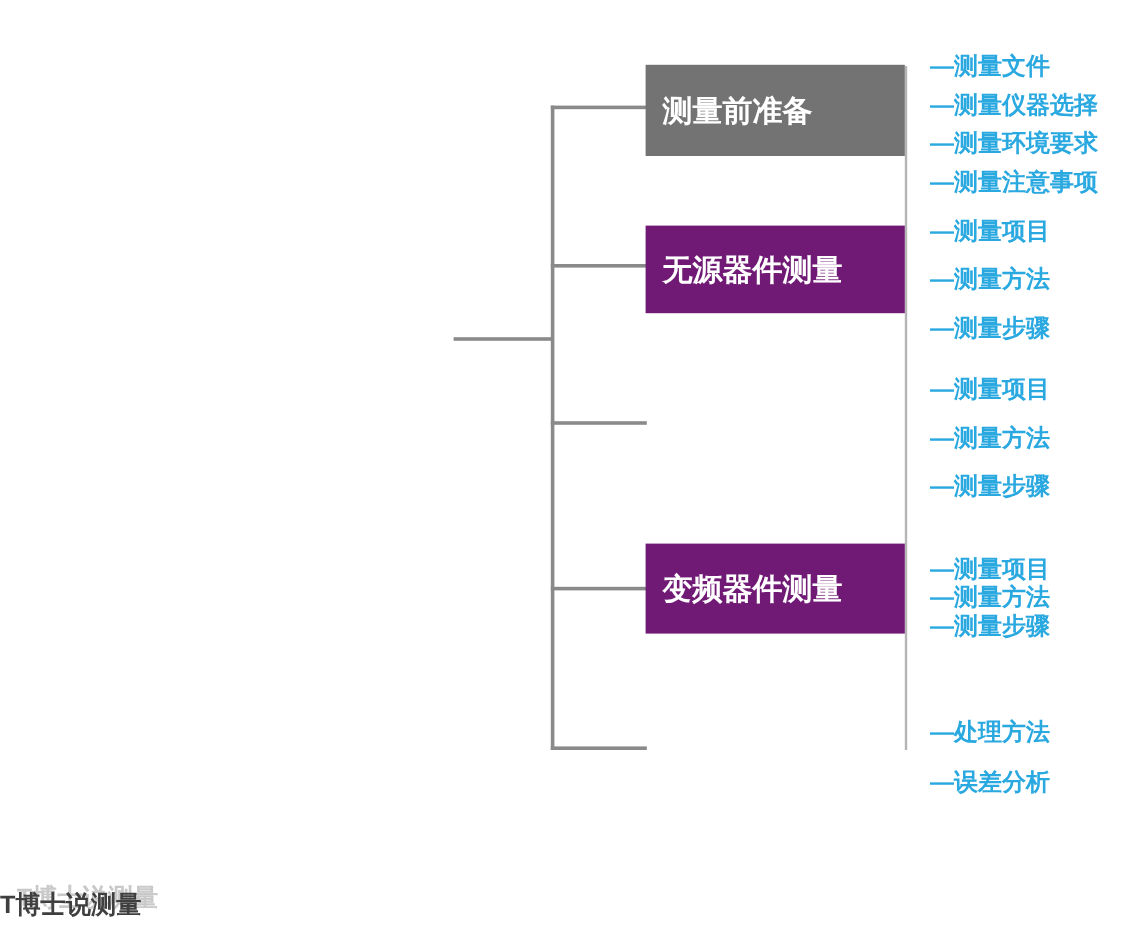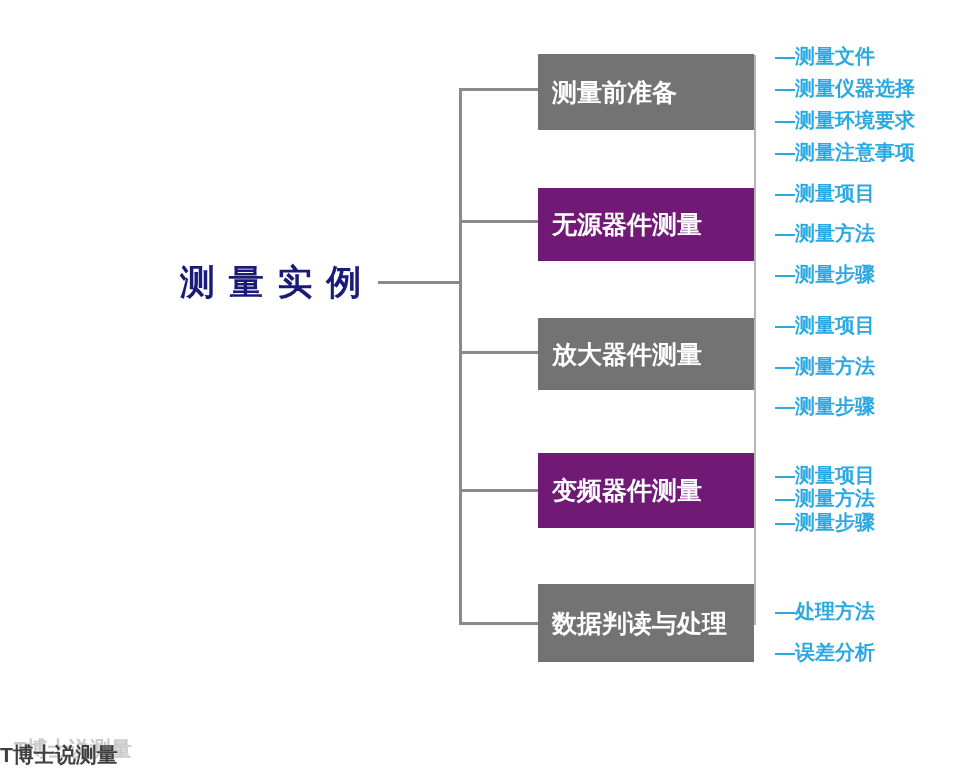--- a/index.html
+++ b/index.html
@@ -64,46 +64,39 @@
     position:absolute;left:14px;top:736px;
     font-size:21px;font-weight:bold;color:#C9C9C9;
     white-space:nowrap;line-height:26px;
   }
 </style>
 </head>
 <body>
 
 <div id="stage">
 
-  <div class="root-title">测 量 实 例</div>
 
   <div class="hline l-root"></div>
   <div class="vline l-trunk"></div>
   <div class="hline l-b1"></div>
   <div class="hline l-b2"></div>
   <div class="hline l-b3"></div>
   <div class="hline l-b4"></div>
   <div class="hline l-b5"></div>
 
   <div class="spine"></div>
 
   <div class="box navy b1">
     <span>测量前准备</span>
   </div>
   <div class="box blue b2">
     <span>无源器件测量</span>
   </div>
-  <div class="box navy b3">
-    <span>放大器件测量</span>
-  </div>
   <div class="box blue b4">
     <span>变频器件测量</span>
-  </div>
-  <div class="box navy b5">
-    <span>数据判读与处理</span>
   </div>
 
   <div class="leaf g1a">—测量文件</div>
   <div class="leaf g1b">—测量仪器选择</div>
   <div class="leaf g1c">—测量环境要求</div>
   <div class="leaf g1d">—测量注意事项</div>
 
   <div class="leaf g2a">—测量项目</div>
   <div class="leaf g2b">—测量方法</div>
   <div class="leaf g2c">—测量步骤</div>

